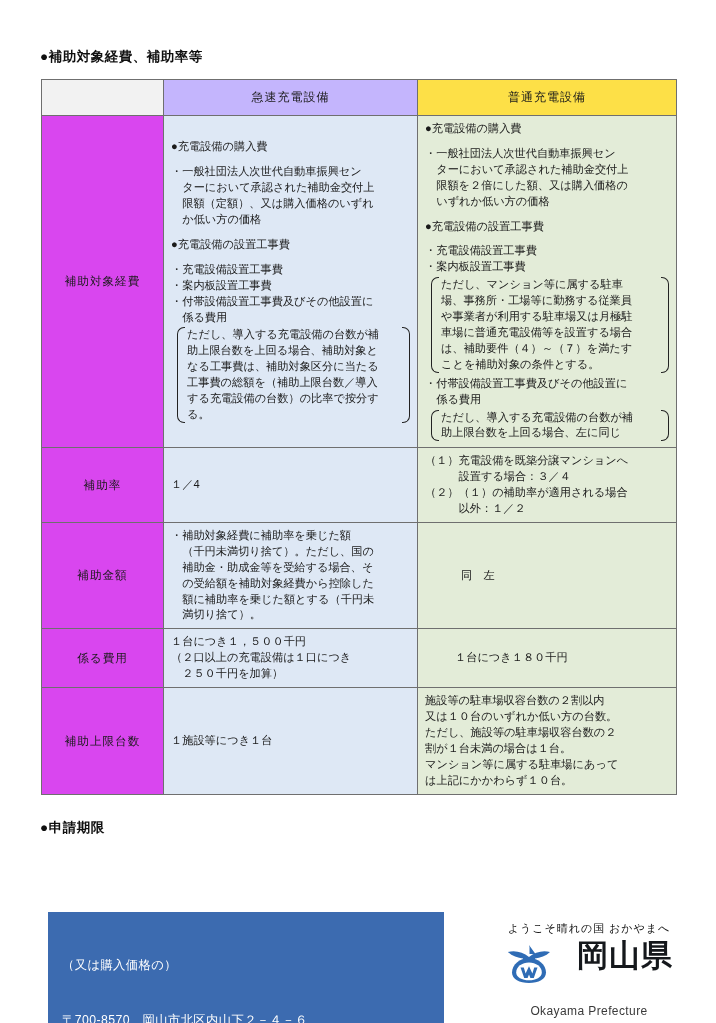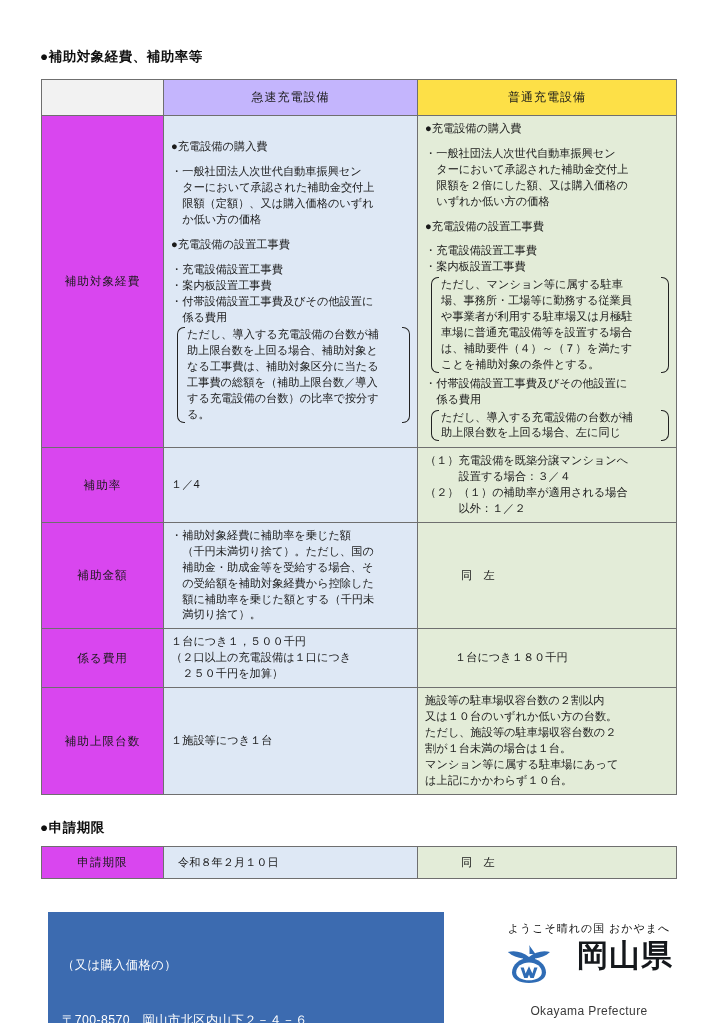--- a/index.html
+++ b/index.html
@@ -227,38 +227,20 @@
 割が１台未満の場合は１台。
 マンション等に属する駐車場にあって
 は上記にかかわらず１０台。</div>
         </td>
       </tr>
     </tbody>
   </table>
 
   <div class="sec-head" style="left:40px;top:819px;">●申請期限</div>
 
-  <table class="doc" style="left:41px;top:846px;width:635px;">
-    <colgroup>
-      <col style="width:122px;">
-      <col style="width:254px;">
-      <col style="width:259px;">
-    </colgroup>
-    <tbody>
-      <tr>
-        <td class="c-label" style="height:32px;">申請期限</td>
-        <td class="c-blue">
-          <div class="blk" style="padding-left:7px;">令和８年２月１０日</div>
-        </td>
-        <td class="c-green">
-          <div class="blk" style="padding-left:36px;">同　左</div>
-        </td>
-      </tr>
-    </tbody>
-  </table>
 
   <div class="contact" style="left:48px;top:912px;width:396px;">
     <span class="ln">（又は購入価格の）</span>
     <span class="ln">〒700-8570　岡山市北区内山下２－４－６</span>
     
     
     
   </div>
 
   <div class="logo-wrap" style="left:489px;top:921px;">

